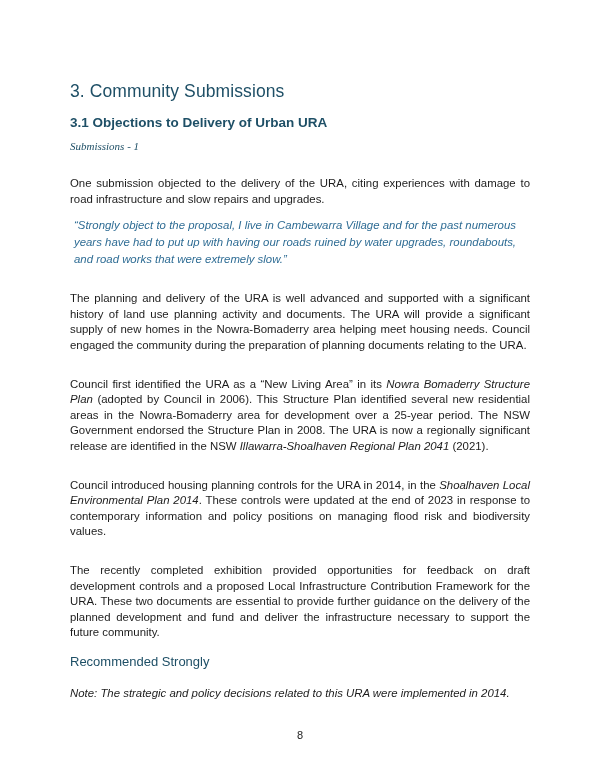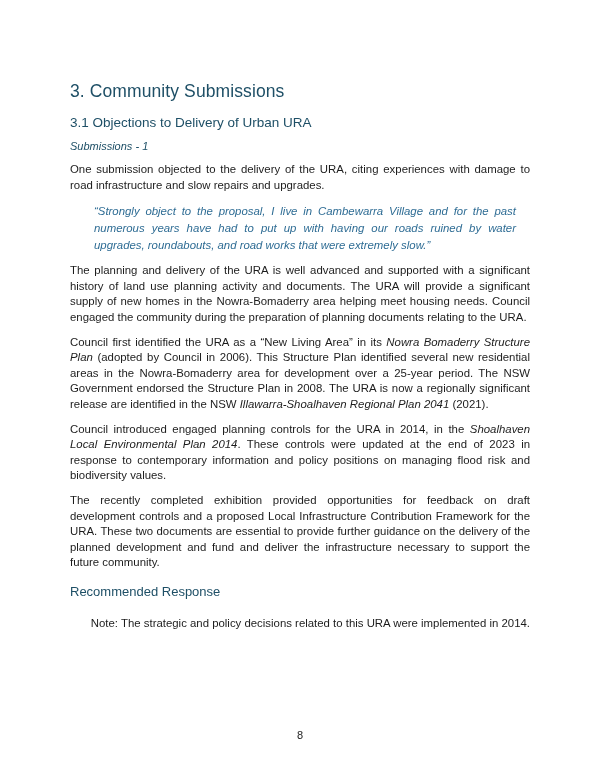--- a/index.html
+++ b/index.html
@@ -24,58 +24,60 @@
   .h1{
     margin:81px 0 0 0;
     font-size:17.5px;line-height:21px;
     font-weight:400;
     color:var(--heading);
     letter-spacing:0.1px;
   }
   .h2{
     margin:13px 0 0 0;
     font-size:13.5px;line-height:16px;
-    font-weight:400;
+    font-weight:700;
     color:var(--heading);
   }
   .submissions{
     margin:9px 0 0 0;
     font-size:11px;line-height:13px;
     font-style:italic;
     color:var(--heading);
+    font-family:Liberation Serif, serif;
   }
   .h3{
     margin:13px 0 0 0;
     font-size:13px;line-height:16px;
     font-weight:400;
     color:var(--heading);
   }
   .body-par{
-    margin:9px 0 0 0;
+    margin:23px 0 0 0;
     font-size:11.4px;line-height:15.6px;
     text-align:justify;
     color:var(--body);
   }
   .body-par em{font-style:italic;}
   .quote{
-    margin:10px 14px 0 24px;
+    margin:10px 14px 0 4px;
     font-size:11.4px;line-height:17px;
     font-style:italic;
     text-align:justify;
     color:var(--quote);
   }
   .nil{
     margin:8px 0 0 0;
     font-size:11.4px;line-height:14px;
     color:var(--body);
   }
   .note{
     margin:16px 0 0 0;
     font-size:11.4px;line-height:14px;
-    text-align:right;
+    font-style:italic;
+    text-align:left;
     color:var(--body);
   }
   .footer{
     position:absolute;
     left:0;right:0;bottom:34px;
     text-align:center;
     font-size:11px;line-height:13px;
     color:var(--body);
   }
 </style>
@@ -93,25 +95,25 @@
 
 
     <p class="body-par">One submission objected to the delivery of the URA, citing experiences with damage to road infrastructure and slow repairs and upgrades.</p>
 
     <p class="quote">“Strongly object to the proposal, I live in Cambewarra Village and for the past numerous years have had to put up with having our roads ruined by water upgrades, roundabouts, and road works that were extremely slow.”</p>
 
 
     <div>
         <p class="body-par"><span>The planning and delivery of the URA is well advanced and supported with a significant history of land use planning activity and documents. The URA will provide a significant supply of new homes in the Nowra-Bomaderry area helping meet housing needs. Council engaged the community during the preparation of planning documents relating to the URA.</span></p>
         <p class="body-par"><span>Council first identified the URA as a “New Living Area” in its </span><em>Nowra Bomaderry Structure Plan</em><span> (adopted by Council in 2006). This Structure Plan identified several new residential areas in the Nowra-Bomaderry area for development over a 25-year period. The NSW Government endorsed the Structure Plan in 2008. The URA is now a regionally significant release are identified in the NSW </span><em>Illawarra-Shoalhaven Regional Plan 2041</em><span> (2021).</span></p>
-        <p class="body-par"><span>Council introduced engaged planning controls for the URA in 2014, in the </span><em>Shoalhaven Local Environmental Plan 2014</em><span>. These controls were updated at the end of 2023 in response to contemporary information and policy positions on managing flood risk and biodiversity values.</span></p>
+        <p class="body-par"><span>Council introduced housing planning controls for the URA in 2014, in the </span><em>Shoalhaven Local Environmental Plan 2014</em><span>. These controls were updated at the end of 2023 in response to contemporary information and policy positions on managing flood risk and biodiversity values.</span></p>
         <p class="body-par"><span>The recently completed exhibition provided opportunities for feedback on draft development controls and a proposed Local Infrastructure Contribution Framework for the URA. These two documents are essential to provide further guidance on the delivery of the planned development and fund and deliver the infrastructure necessary to support the future community.</span></p>
       </div>
 
-    <h3 class="h3">Recommended Response</h3>
+    <h3 class="h3">Recommended Strongly</h3>
 
 
     <p class="note">Note: The strategic and policy decisions related to this URA were implemented in 2014.</p>
 
   </div>
 
   <div class="footer">
     <span>8</span>
   </div>
 </div>

